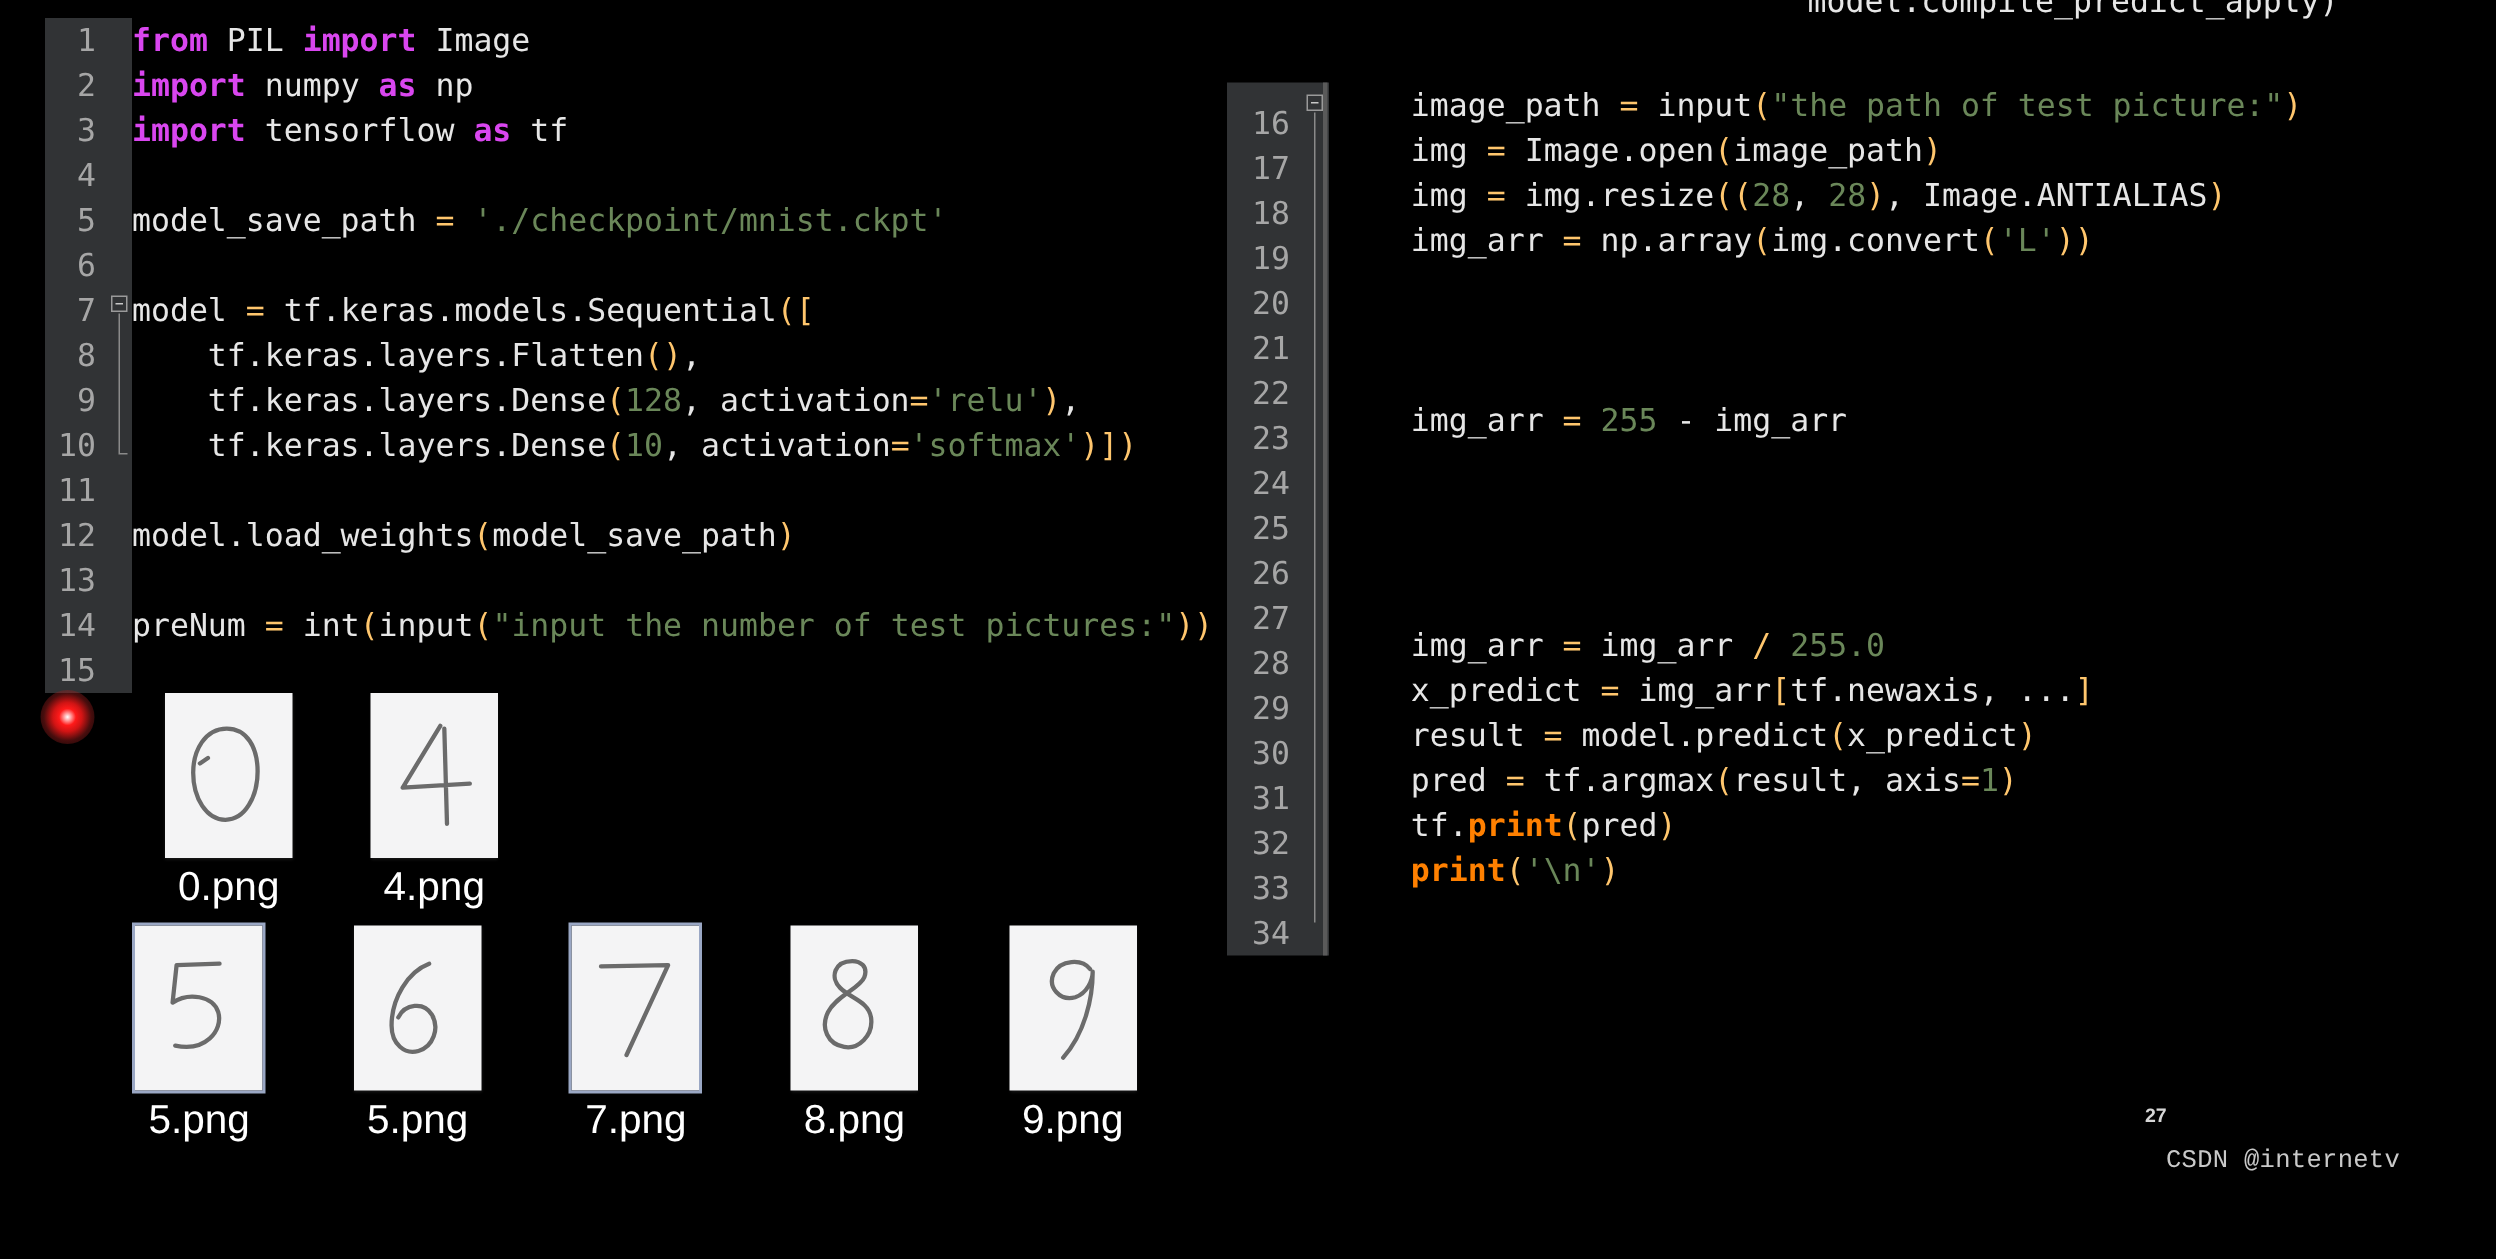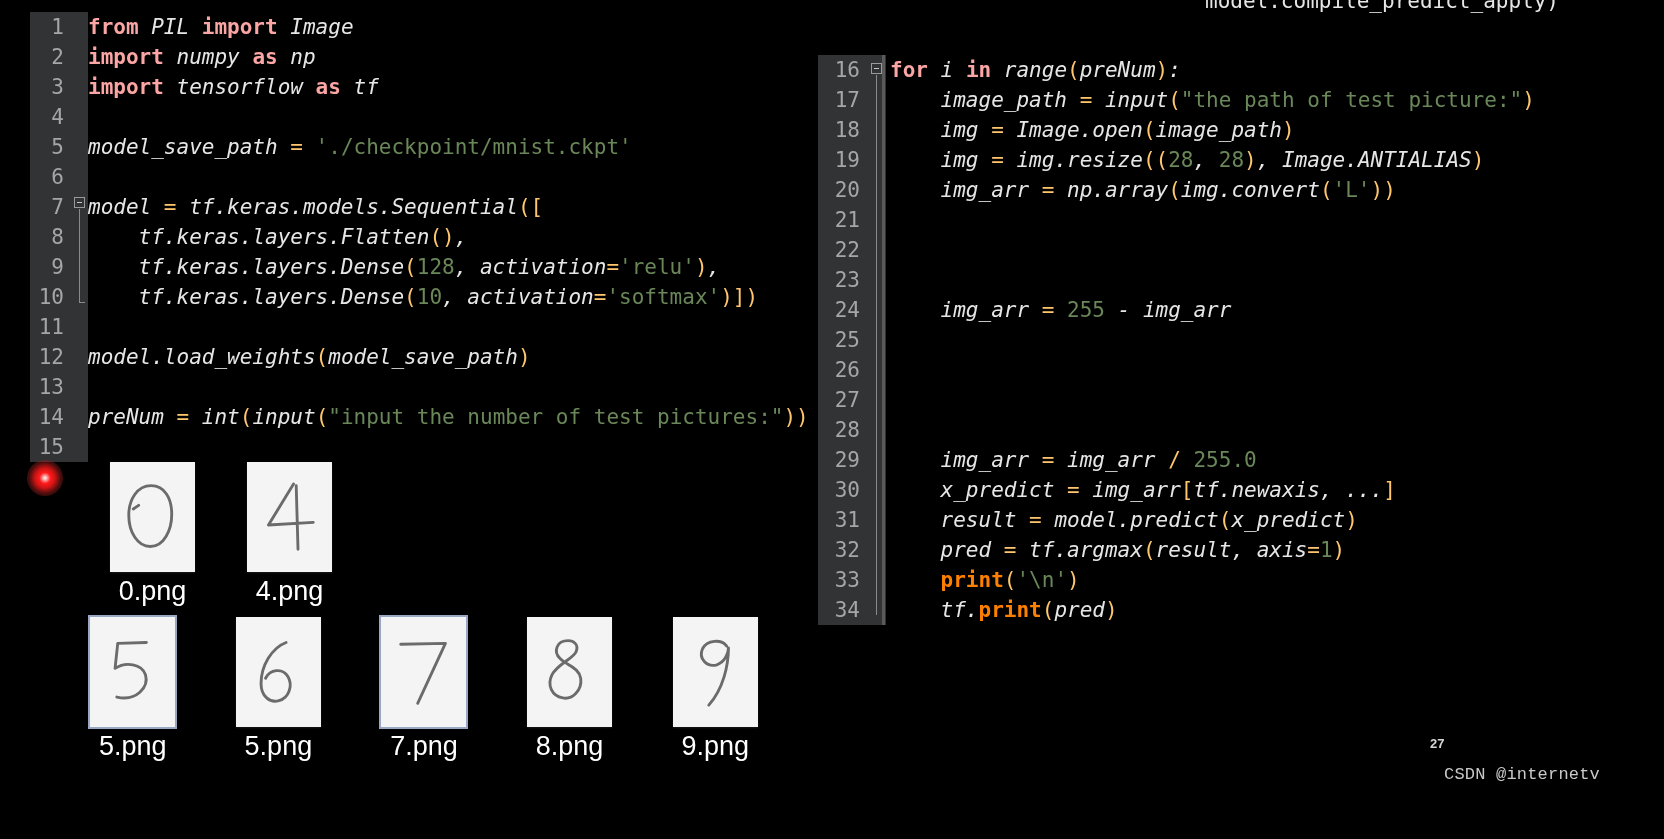--- a/index.html
+++ b/index.html
@@ -52,25 +52,25 @@
   .code-line {
     font-size: 21px;
     line-height: 30px;
     white-space: pre;
     font-family: "DejaVu Sans Mono", "Liberation Mono", monospace;
     color: #e6e6e6;
     height: 30px;
   }
 
   
-  .kw   { color: #fca5a5; font-weight: bold; }
+  .kw   { color: #d946ef; font-weight: bold; }
   .str  { color: #6a8759; }
   .op   { color: #ffc66d; }
   .punc { color: #ffc66d; }
-  .id   { color: #e6e6e6; font-style: italic; }
+  .id   { color: #e6e6e6; }
   .builtin { color: #ff8000; font-weight: bold; }
   .numlit { color: #6a8759; }
 
   
   .fold-box {
     position: absolute;
     width: 11px;
     height: 11px;
     border: 1px solid #9a9a9a;
     background: #313335;
@@ -105,21 +105,21 @@
   }
   #editor-left .gutter { width: 42px; padding-top: 0px; }
   #editor-left .foldcol { width: 16px; }
 
   
   #editor-right {
     left: 818px;
     top: 55px;
     width: 846px;
   }
-  #editor-right .gutter { width: 50px; padding-top: 0px; }
+  #editor-right .gutter { width: 50px; padding-top: 12px; }
   #editor-right .foldcol { width: 18px; }
   #editor-right .codearea { padding-left: 4px; }
   
   .scroll-sep {
     position: absolute;
     top: 0;
     bottom: 0;
     width: 3px;
     background: #5a5a5a;
   }
@@ -274,39 +274,38 @@
       <div class="lineno">32</div>
       <div class="lineno">33</div>
       <div class="lineno">34</div>
     </div>
   <div class="foldcol">
     <div class="fold-box" style="left:3px; top:8px;"></div>
     <div class="fold-line" style="left:8px; top:20px; height:540px;"></div>
     <div class="scroll-sep" style="left:14px;"></div>
   </div>
   <div class="codearea">
-      <div class="code-line"><span class="kw">for </span><span class="id">i </span><span class="kw">in </span><span class="id">range</span><span class="punc">(</span><span class="id">preNum</span><span class="punc">)</span><span class="id">:</span></div>
       <div class="code-line"><span class="id">    image_path </span><span class="op">= </span><span class="id">input</span><span class="punc">(</span><span class="str">"the path of test picture:"</span><span class="punc">)</span></div>
       <div class="code-line"><span class="id">    img </span><span class="op">= </span><span class="id">Image.open</span><span class="punc">(</span><span class="id">image_path</span><span class="punc">)</span></div>
       <div class="code-line"><span class="id">    img </span><span class="op">= </span><span class="id">img.resize</span><span class="punc">((</span><span class="numlit">28</span><span class="id">, </span><span class="numlit">28</span><span class="punc">)</span><span class="id">, Image.ANTIALIAS</span><span class="punc">)</span></div>
       <div class="code-line"><span class="id">    img_arr </span><span class="op">= </span><span class="id">np.array</span><span class="punc">(</span><span class="id">img.convert</span><span class="punc">(</span><span class="str">'L'</span><span class="punc">))</span></div>
       <div class="code-line">&nbsp;</div>
       <div class="code-line">&nbsp;</div>
       <div class="code-line">&nbsp;</div>
       <div class="code-line"><span class="id">    img_arr </span><span class="op">= </span><span class="numlit">255</span><span class="id"> - </span><span class="id">img_arr</span></div>
       <div class="code-line">&nbsp;</div>
       <div class="code-line">&nbsp;</div>
       <div class="code-line">&nbsp;</div>
       <div class="code-line">&nbsp;</div>
       <div class="code-line"><span class="id">    img_arr </span><span class="op">= </span><span class="id">img_arr </span><span class="op">/ </span><span class="numlit">255.0</span></div>
       <div class="code-line"><span class="id">    x_predict </span><span class="op">= </span><span class="id">img_arr</span><span class="punc">[</span><span class="id">tf.newaxis, ...</span><span class="punc">]</span></div>
       <div class="code-line"><span class="id">    result </span><span class="op">= </span><span class="id">model.predict</span><span class="punc">(</span><span class="id">x_predict</span><span class="punc">)</span></div>
       <div class="code-line"><span class="id">    pred </span><span class="op">= </span><span class="id">tf.argmax</span><span class="punc">(</span><span class="id">result, axis</span><span class="op">=</span><span class="numlit">1</span><span class="punc">)</span></div>
+      <div class="code-line"><span class="id">    tf.</span><span class="builtin">print</span><span class="punc">(</span><span class="id">pred</span><span class="punc">)</span></div>
       <div class="code-line"><span class="id">    </span><span class="builtin">print</span><span class="punc">(</span><span class="str">'\n'</span><span class="punc">)</span></div>
-      <div class="code-line"><span class="id">    tf.</span><span class="builtin">print</span><span class="punc">(</span><span class="id">pred</span><span class="punc">)</span></div>
     </div>
 </div>
 
 <div id="rec-dot"></div>
 
 <div id="thumbs">
     <div class="thumb-row" style="margin-top: 0px;">
       <div class="thumb-cell">
         <div class="thumb-img">
           <svg width="85" height="110" viewBox="0 0 95 118">

